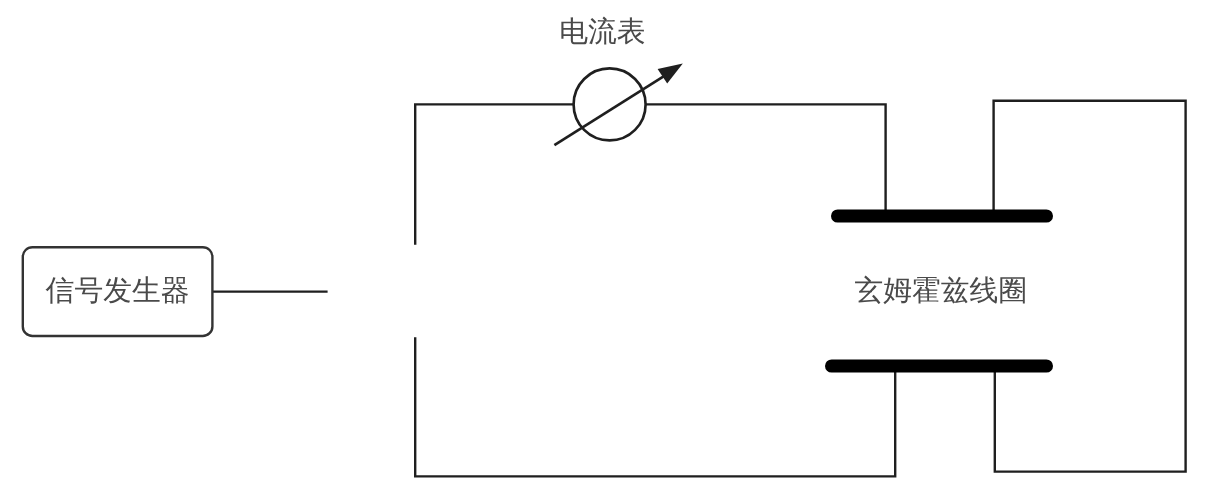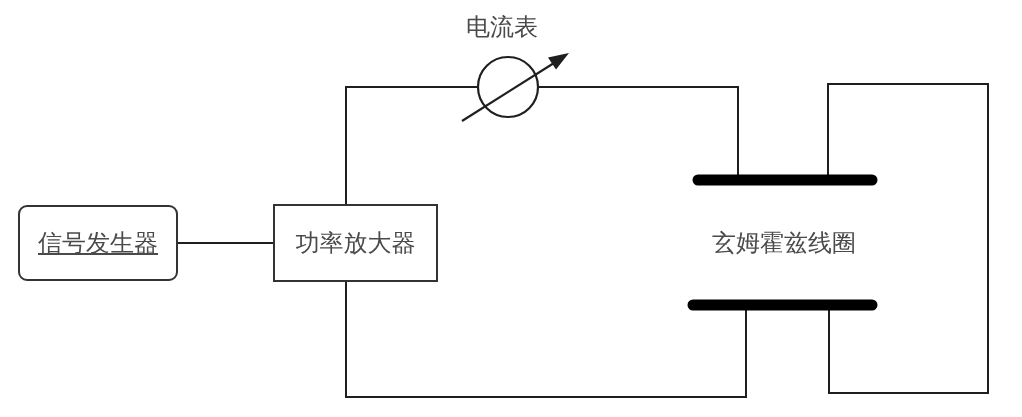--- a/index.html
+++ b/index.html
@@ -34,21 +34,20 @@
     font-size: 24px;
     line-height: 1;
     white-space: nowrap;
   }
   .box-signal-generator {
     left: 18px;
     top: 205px;
     width: 160px;
     height: 76px;
     border-radius: 9px;
-    text-decoration: underline;
   }
   .box-power-amplifier {
     left: 273px;
     top: 204px;
     width: 165px;
     height: 78px;
     border-radius: 0;
   }
   .diagram-label {
     position: absolute;
@@ -103,21 +102,18 @@
     </g>
     <g>
       <line x1="693" y1="305" x2="872" y2="305" stroke="#000000" stroke-width="11" stroke-linecap="round"></line>
     </g>
   </svg>
 
   <div class="block-box box-signal-generator">
     <span>信号发生器</span>
   </div>
 
-  <div class="block-box box-power-amplifier">
-    <span>功率放大器</span>
-  </div>
 
   <div class="diagram-label label-coil">玄姆霍兹线圈</div>
 
   <div class="diagram-label label-ammeter">电流表</div>
 
 </div>
 
 </body></html>

